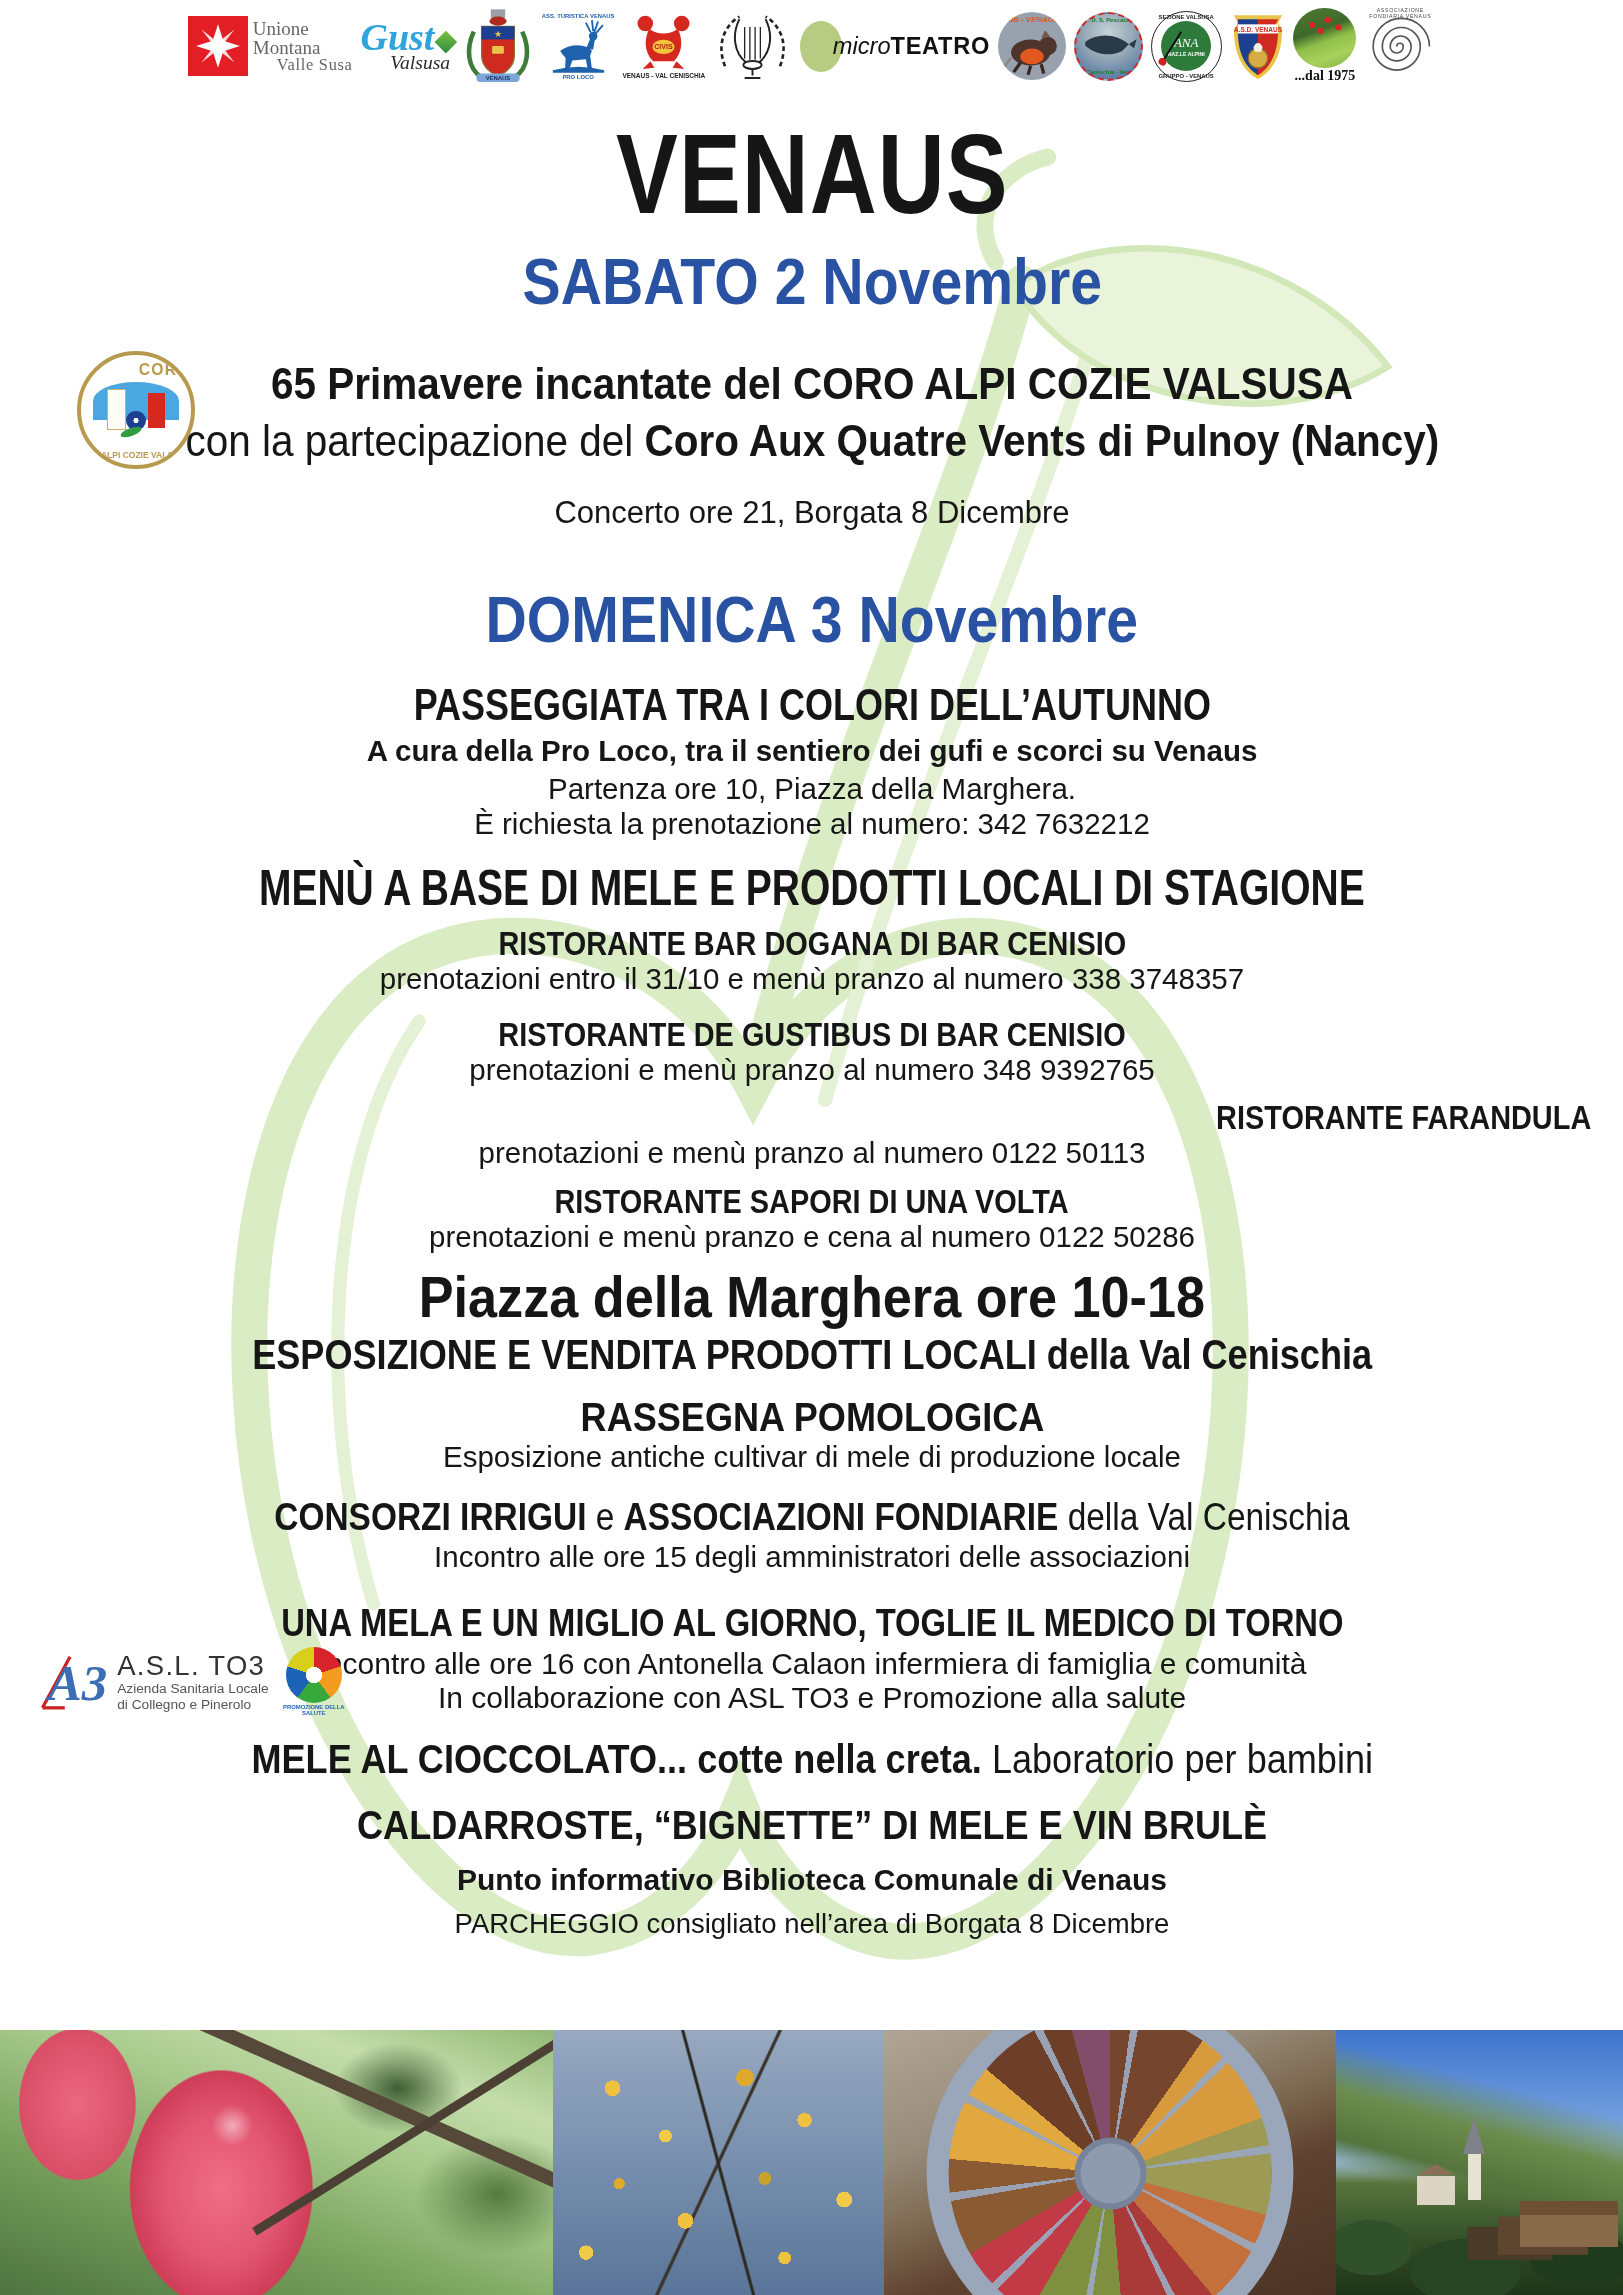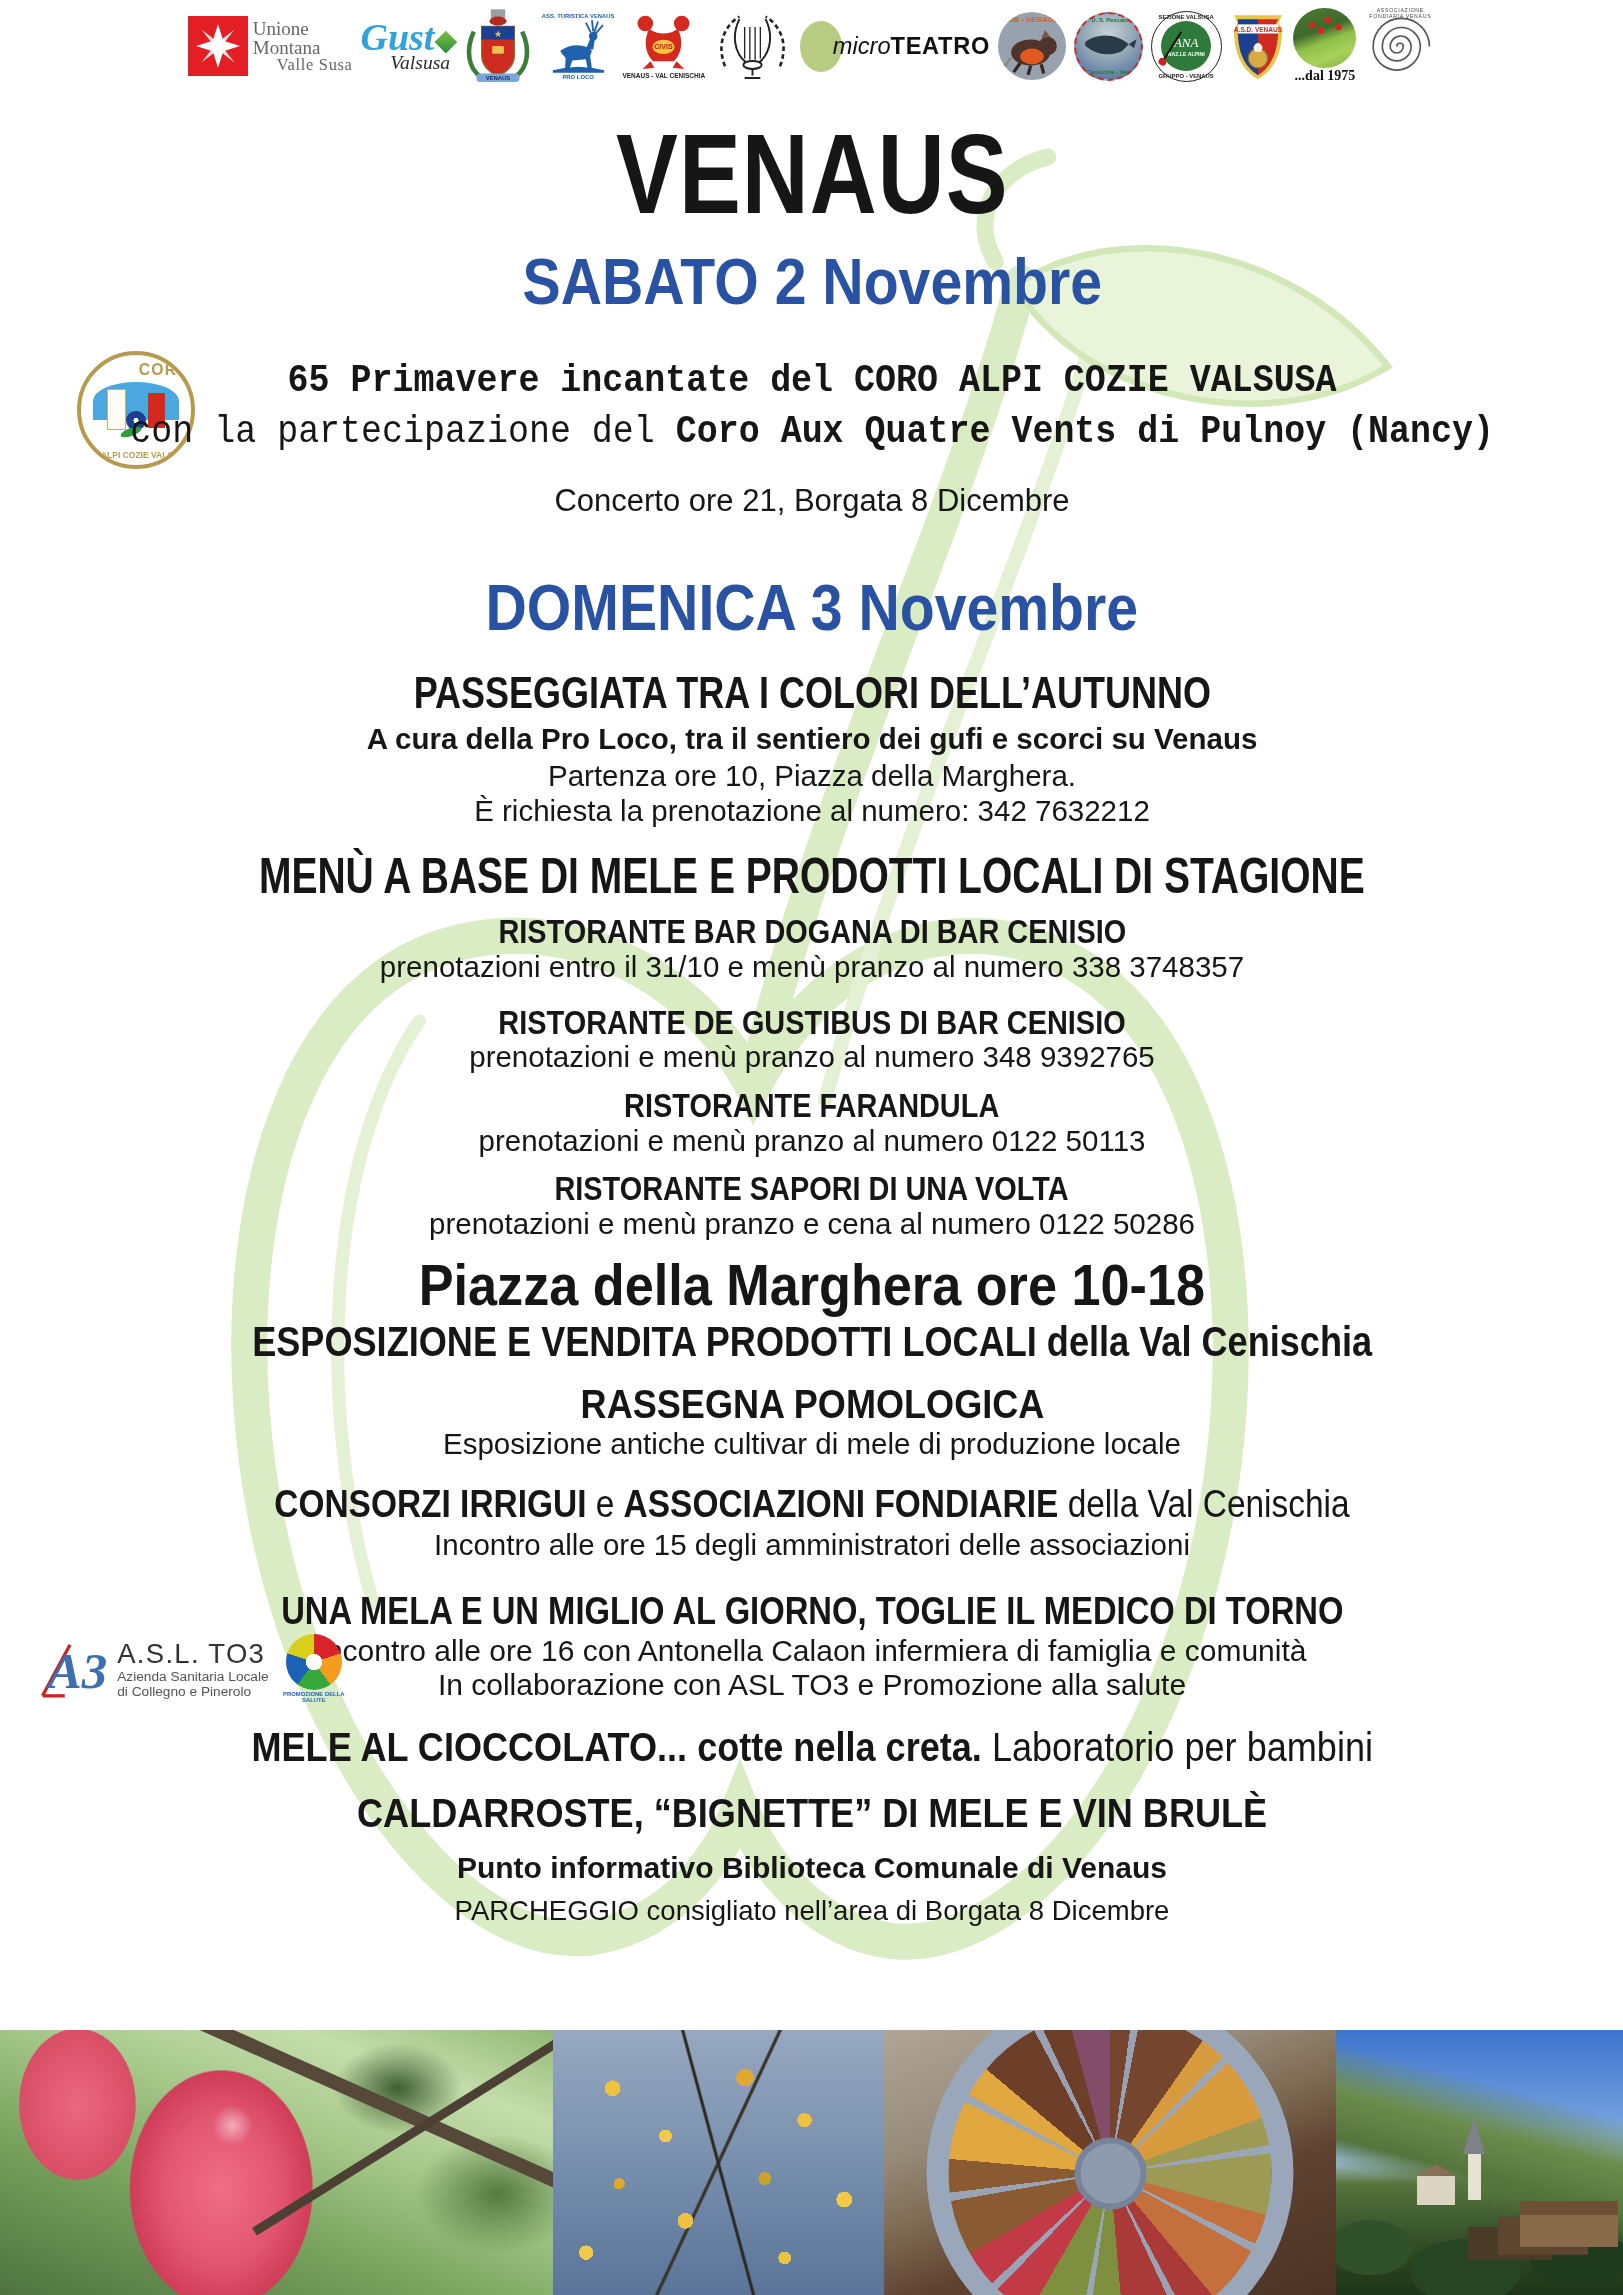--- a/index.html
+++ b/index.html
@@ -56,21 +56,21 @@
       linear-gradient(160deg,#4e7a33 0%,#3f692b 38%,#8fbf4a 55%,#a8d05c 75%,#7fb13f 100%);}
   .spiral-caption{position:absolute;top:-1.3px;left:0;right:0;text-align:center;font-size:5.2px;color:#444;letter-spacing:0.7px;}
   
   .content{position:relative;z-index:2;text-align:center;padding-top:118px;}
   .cx{display:inline-block;transform-origin:50% 50%;white-space:nowrap;}
   .venaus-title{font-size:113px;font-weight:700;line-height:1;}
   .venaus-title .cx{transform:scaleX(.82);letter-spacing:1.3px;}
   .day-heading{font-size:65px;font-weight:700;color:#2a52a3;line-height:1;}
   .day-heading .cx{transform:scaleX(.88);}
   .sabato-block{position:relative;}
-  .big-line{font-size:38px;line-height:1.05;font-family:Liberation Mono, monospace;}
+  .big-line{font-size:44px;line-height:1.05;}
   .big-line .cx{transform:scaleX(.92);}
   .b{font-weight:700;}
   .reg{font-weight:400;}
   .concerto{font-size:31px;font-weight:400;}
   .festa-title{font-size:73px;font-weight:700;line-height:1;}
   .festa-title .cx{transform:scaleX(.84);}
   .uline{position:relative;display:inline-block;}
   .uline::after{content:"";position:absolute;left:6%;right:6%;bottom:-3.9px;height:5.9px;background:currentColor;}
   .sec-xl{font-size:45px;font-weight:700;line-height:1;}
   .sec-xl .cx{transform:scaleX(.80);}
@@ -100,21 +100,21 @@
   
   .mt-sabato{margin-top:18.3px;}
   .mt-line1{margin-top:47px;}
   .mt-line2{margin-top:10.5px;}
   .mt-line3{margin-top:31px;}
   .mt-domenica{margin-top:56px;}
   .mt-festa{margin-top:23.6px;}
   .mt-passeggiata{margin-top:30px;}
   .mt-s14{margin-top:9.2px;} .mt-s10{margin-top:6.5px;} .mt-s6{margin-top:3.9px;} .mt-s8{margin-top:5.2px;} .mt-s4{margin-top:2.6px;}
   .mt-menu{margin-top:23.6px;}
-  .mt-rest1{margin-top:13px;} .mt-rest2{margin-top:22px;} .mt-rest3{margin-top:14.4px;} .mt-rest4{margin-top:14.4px;}
+  .mt-rest1{margin-top:13px;} .mt-rest2{margin-top:22px;} .mt-rest3{margin-top:14.4px;text-align:right;} .mt-rest4{margin-top:14.4px;}
   .mt-piazza{margin-top:15.7px;}
   .mt-expo{margin-top:7.9px;}
   .mt-rassegna{margin-top:21px;}
   .mt-consorzi{margin-top:25px;}
   .mt-unamela{margin-top:30px;}
   .mt-ciocc{margin-top:26px;}
   .mt-caldarroste{margin-top:25px;}
   .mt-punto{margin-top:17px;}
   .mt-parcheggio{margin-top:10.5px;}
   

